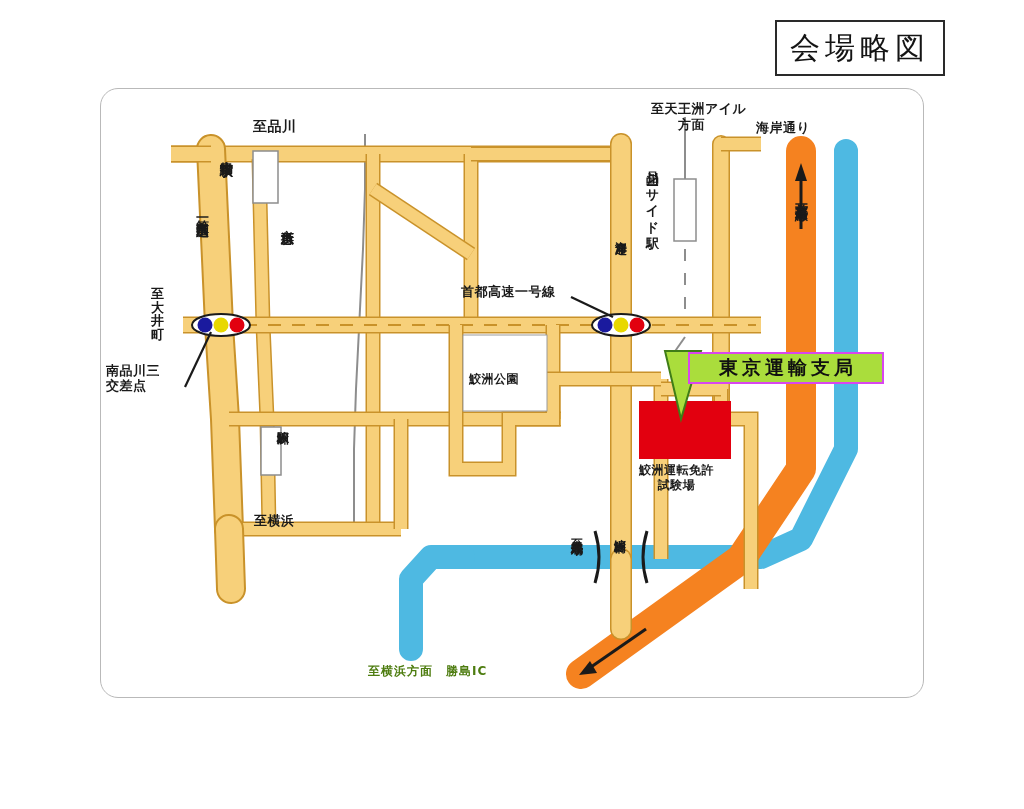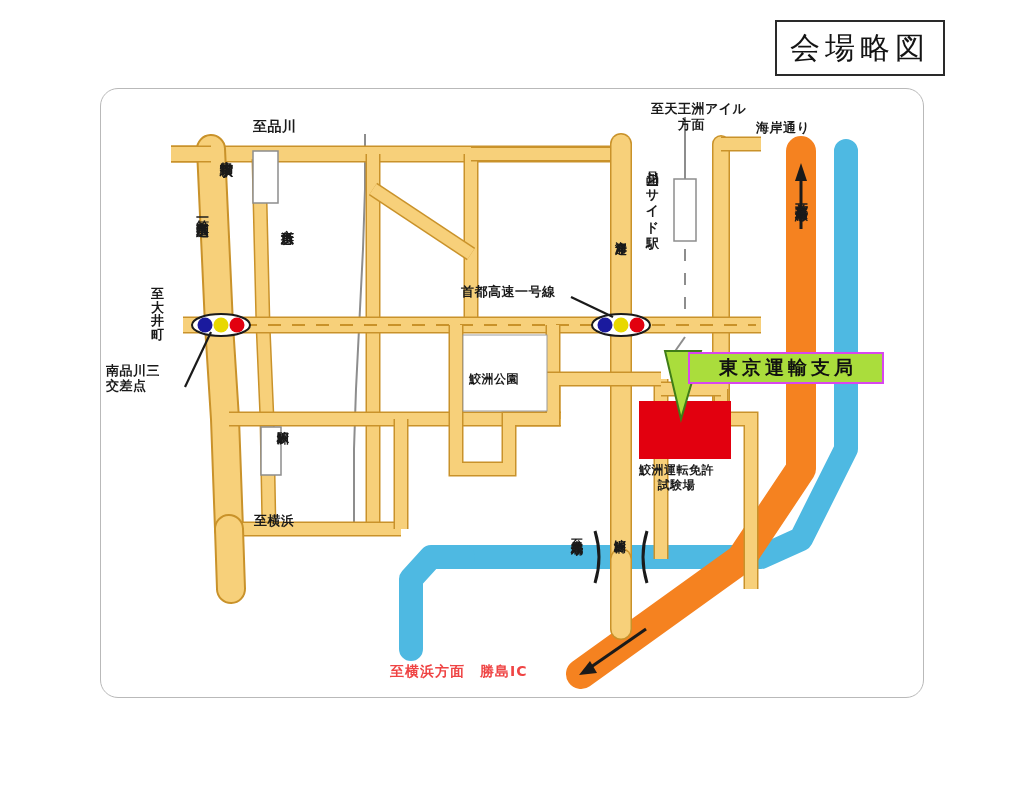--- a/index.html
+++ b/index.html
@@ -92,24 +92,24 @@
     font-weight: 700;
     letter-spacing: 4px;
     color: #111;
     font-family: "DejaVu Serif", "Liberation Serif", serif;
     white-space: nowrap;
     text-indent: 4px;
   }
   
   #bottom-caption {
     position: absolute;
-    left: 390px; top: 663px;
-    font-size: 14px;
+    left: 368px; top: 663px;
+    font-size: 12px;
     font-weight: 700;
-    color: #ef4444;
+    color: #4d7c0f;
     letter-spacing: 1px;
     white-space: pre;
   }
 </style>
 </head>
 <body>
 
 <div id="page">
 
   <div id="title-box">

